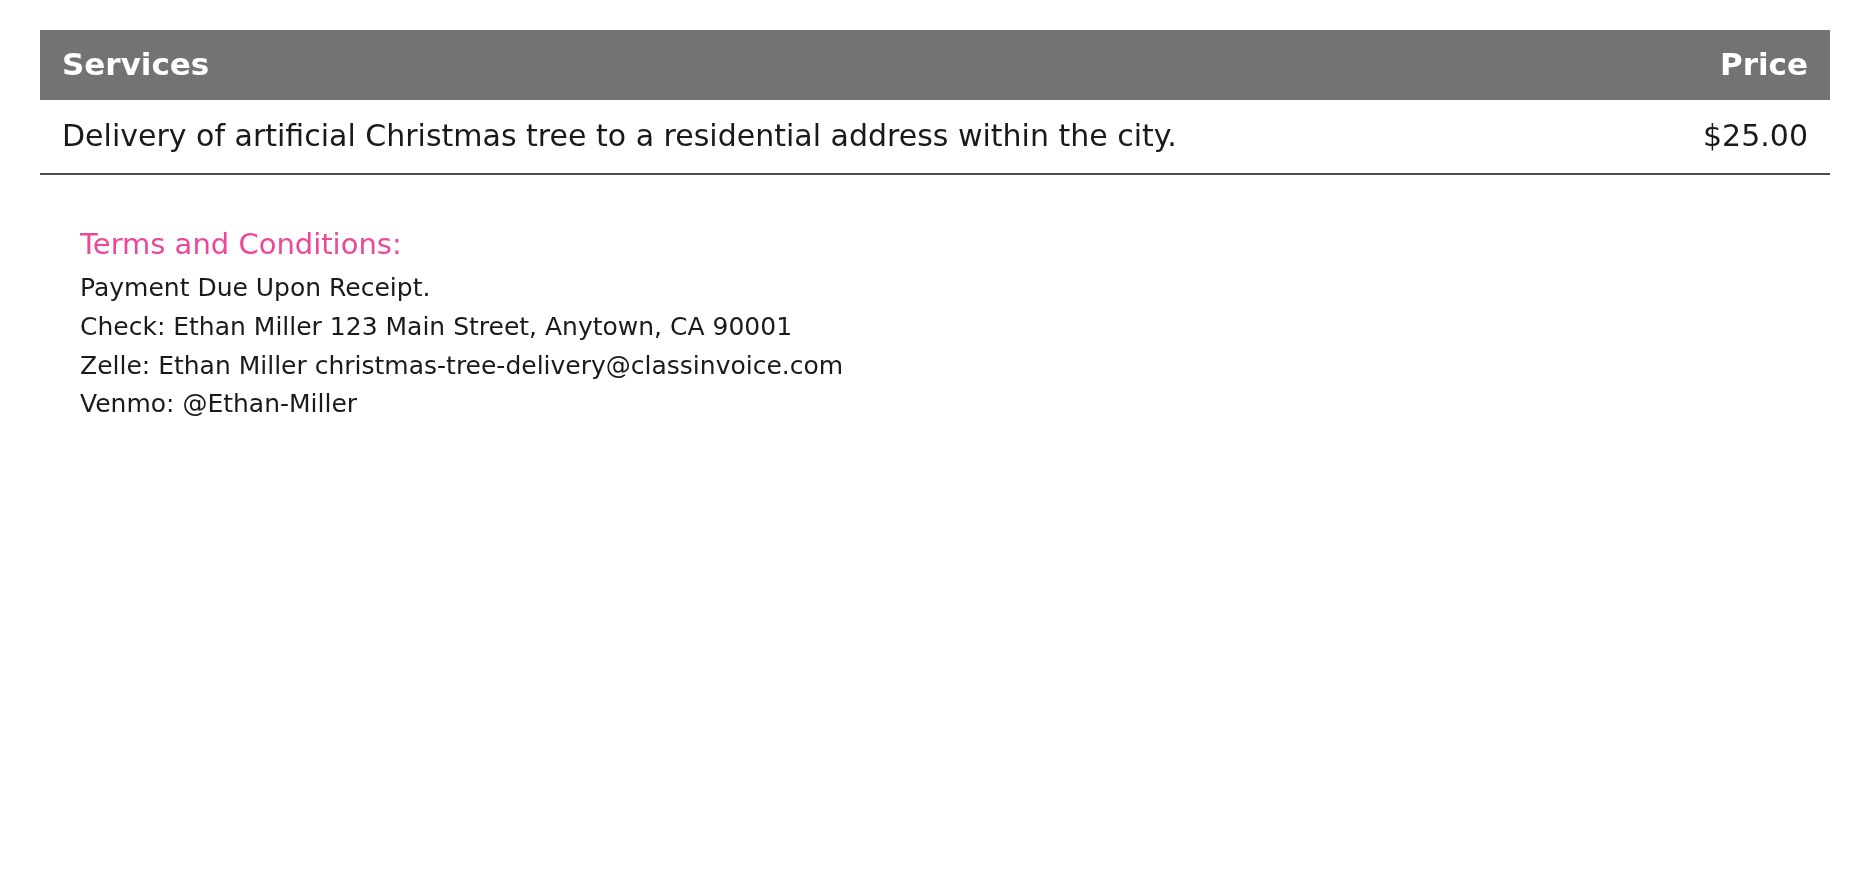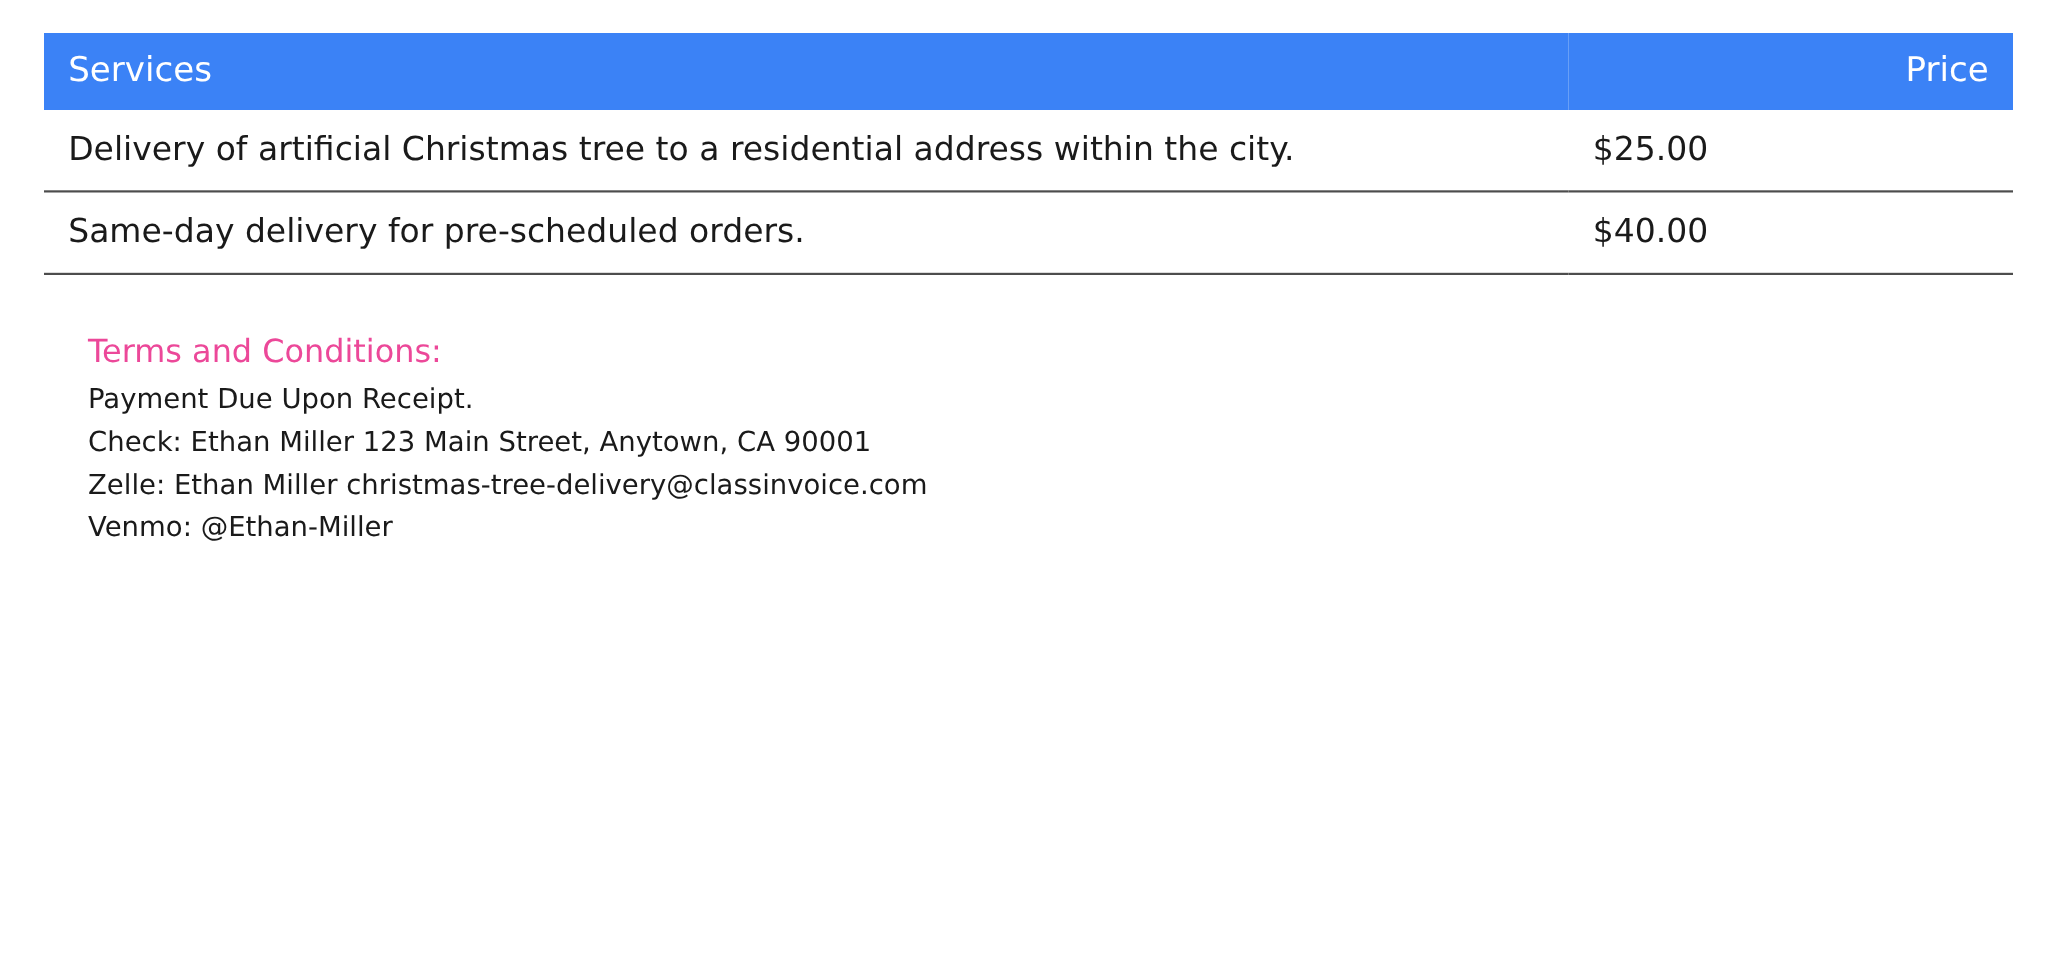--- a/index.html
+++ b/index.html
@@ -19,24 +19,24 @@
     width: 1868px;
     height: 870px;
     padding: 30px 40px 0 40px;
   }
   table.invoice {
     width: 1790px;
     border-collapse: collapse;
     table-layout: fixed;
   }
   table.invoice thead th {
-    background: #3b82f6;
+    background: #737373;
     color: #ffffff;
     font-size: 31px;
-    font-weight: normal;
+    font-weight: bold;
     padding: 16px 22px 18px 22px;
     height: 36px;
     vertical-align: middle;
   }
   th.col-service {
     text-align: left;
   }
   th.col-price {
     text-align: right;
     width: 360px;
@@ -46,20 +46,21 @@
     padding: 18px 22px 20px 22px;
     border-bottom: 2px solid #4d4d4d;
     vertical-align: middle;
     color: #1a1a1a;
     margin-top: 16px;
   }
   td.service-cell {
     text-align: left;
   }
   td.price-cell {
+    text-align: right;
   }
   tr.total-row td {
     border-bottom: none;
     font-weight: bold;
     font-size: 31px;
     padding-top: 24px;
   }
   td.total-label {
     text-align: right;
     padding-right: 26px;
@@ -89,24 +90,20 @@
       <tr>
         <th class="col-service">Services</th>
         <th class="col-price">Price</th>
       </tr>
     </thead>
     <tbody>
       <tr>
         <td class="service-cell">Delivery of artificial Christmas tree to a residential address within the city.</td>
         <td class="price-cell">$25.00</td>
       </tr>
-      <tr>
-        <td class="service-cell">Same-day delivery for pre-scheduled orders.</td>
-        <td class="price-cell">$40.00</td>
-      </tr>
     </tbody>
   </table>
 
   <div class="terms">
     <div class="terms-title">Terms and Conditions:</div>
     <div class="terms-line">Payment Due Upon Receipt.</div>
     <div class="terms-line">Check: Ethan Miller 123 Main Street, Anytown, CA 90001</div>
     <div class="terms-line">Zelle: Ethan Miller christmas-tree-delivery@classinvoice.com</div>
     <div class="terms-line">Venmo: @Ethan-Miller</div>
   </div>

